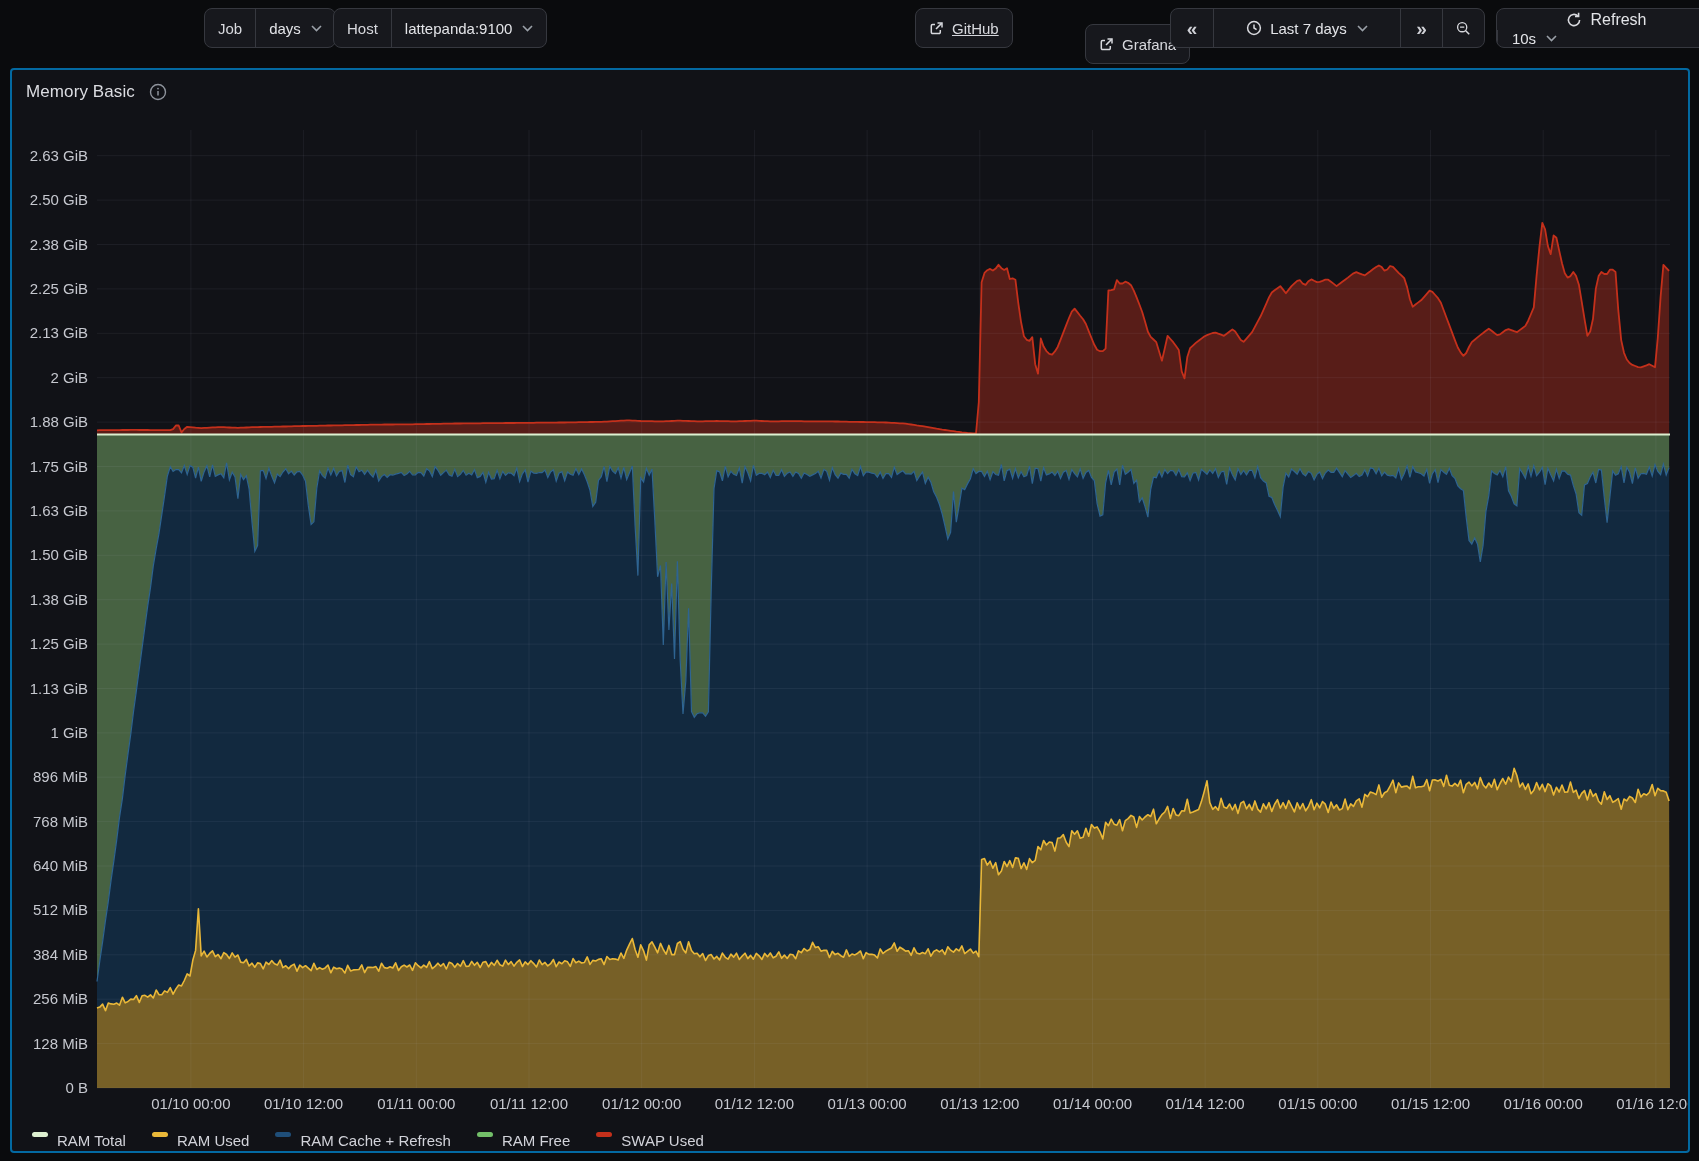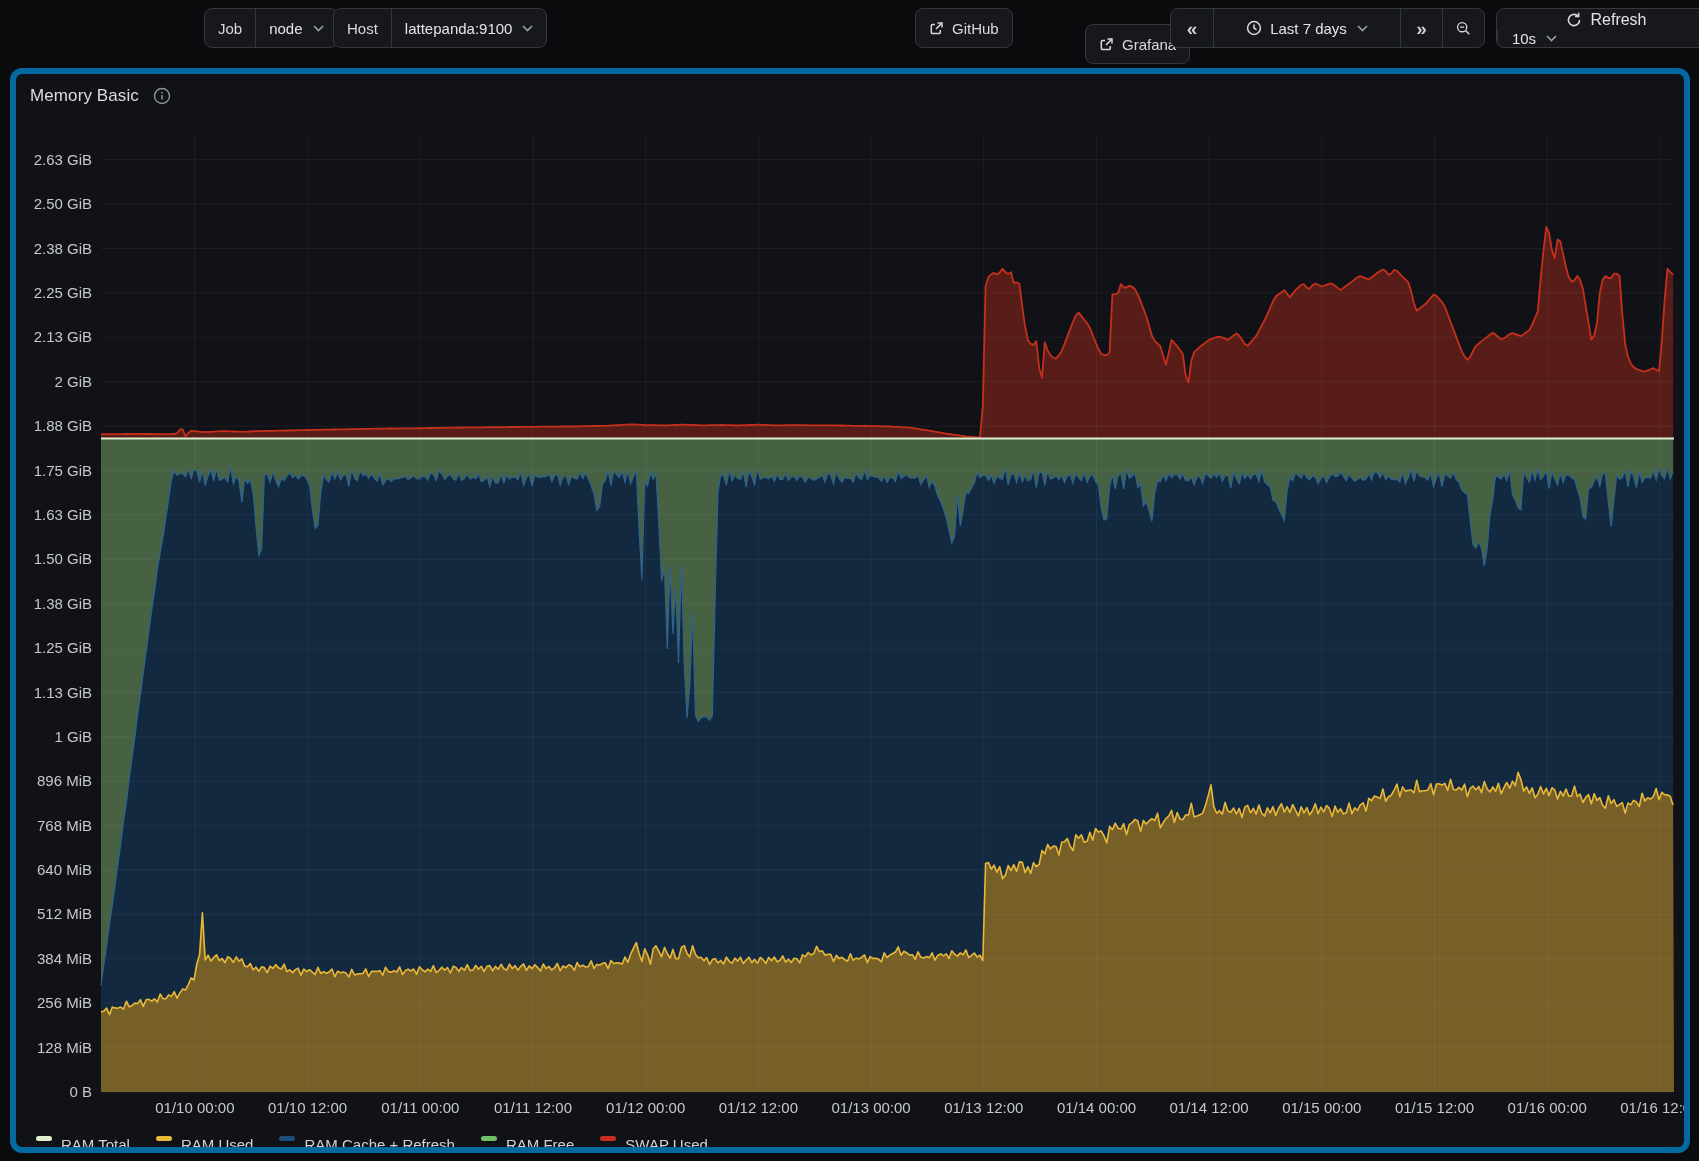--- a/index.html
+++ b/index.html
@@ -18,57 +18,57 @@
   .seg { display:flex; align-items:center; gap:8px; padding:0 13px; font-size:15px; color:#d8d9de; white-space:nowrap; }
   .seg + .seg { border-left:1px solid #36383f; }
   .seg.value { color:#e3e4e8; }
   .icon-btn { justify-content:center; }
   .chev { display:inline-block; margin-left:2px; }
   svg.ic { display:block; }
   .glyph { font-size:19px; font-weight:bold; color:#cfd0d6; line-height:1; }
   
   .panel {
     position:absolute; left:10px; top:68px; width:1680px; height:1085px;
-    background:#111217; border:6px solid #0369a1; border-radius:12px; overflow:hidden;
+    background:#111217; border:2px solid #0369a1; border-radius:4px; overflow:hidden;
   }
   .panel-header { position:absolute; left:14px; top:8px; height:28px; display:flex; align-items:center; gap:14px; }
   .panel-title { font-size:17px; font-weight:500; color:#dcdde2; letter-spacing:0.1px; }
   .plot-region { position:absolute; left:0; top:42px; width:1678px; height:1000px; }
   .legend { position:absolute; left:20px; top:1052px; height:24px; display:flex; align-items:center; gap:26px; }
   .legend-item { display:flex; align-items:center; gap:9px; cursor:pointer; }
   .legend-swatch { width:16px; height:5px; border-radius:3px; }
   .legend-label { font-size:15px; color:#d2d3da;margin-top:12px; }
 </style>
 </head>
 <body>
 
 <div class="toolbar">
 
 
   <div class="tgroup" style="left:204px;text-align:center;">
     <div class="seg">Job</div>
     <div class="seg value">
-      <span>node</span>
+      <span>days</span>
       <svg class="ic chev" width="11" height="7" viewBox="0 0 11 7">
           <polyline points="1,1 5.5,5.5 10,1" fill="none" stroke="#9aa0a8" stroke-width="1.6"></polyline>
         </svg>
     </div>
   </div>
 
   <div class="tgroup" style="left:333px;">
     <div class="seg">Host</div>
     <div class="seg value">
       <span>lattepanda:9100</span>
       <svg class="ic chev" width="11" height="7" viewBox="0 0 11 7">
           <polyline points="1,1 5.5,5.5 10,1" fill="none" stroke="#9aa0a8" stroke-width="1.6"></polyline>
         </svg>
     </div>
   </div>
 
-  <div class="tgroup" style="left:915px;">
+  <div class="tgroup" style="left:915px;text-decoration:underline;">
     <div class="seg">
       <svg class="ic" width="15" height="15" viewBox="0 0 15 15">
           <path d="M6 3.5 H3.5 a1.2 1.2 0 0 0 -1.2 1.2 v6.6 a1.2 1.2 0 0 0 1.2 1.2 h6.6 a1.2 1.2 0 0 0 1.2 -1.2 V9" fill="none" stroke="#d8d9de" stroke-width="1.5"></path>
           <path d="M8.5 2 H13 V6.5" fill="none" stroke="#d8d9de" stroke-width="1.5"></path>
           <path d="M12.6 2.4 L7 8" fill="none" stroke="#d8d9de" stroke-width="1.5"></path>
         </svg>
       <span style="font-weight:500;">GitHub</span>
     </div>
   </div>
 

